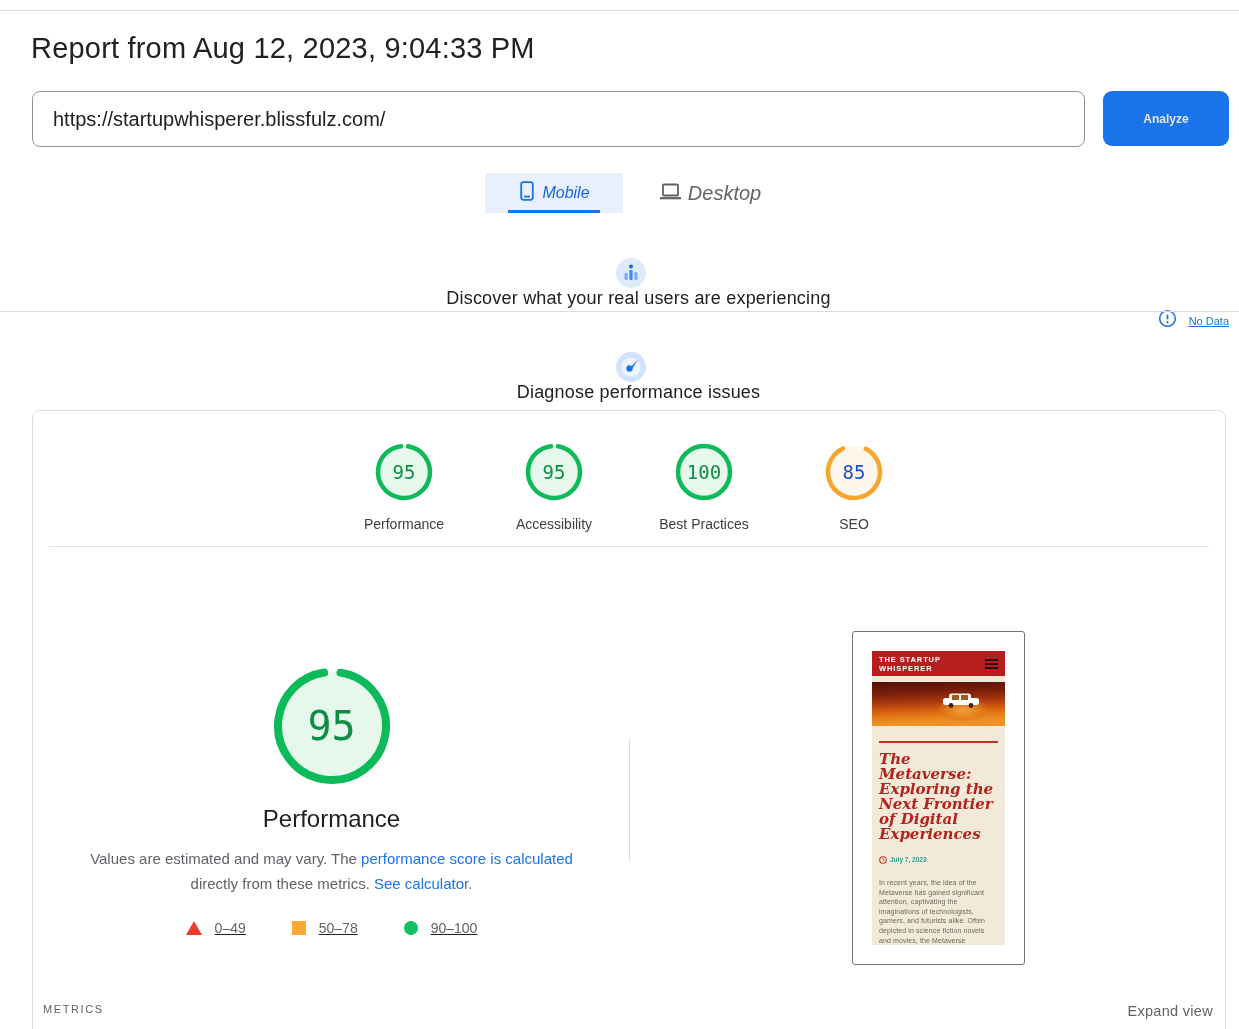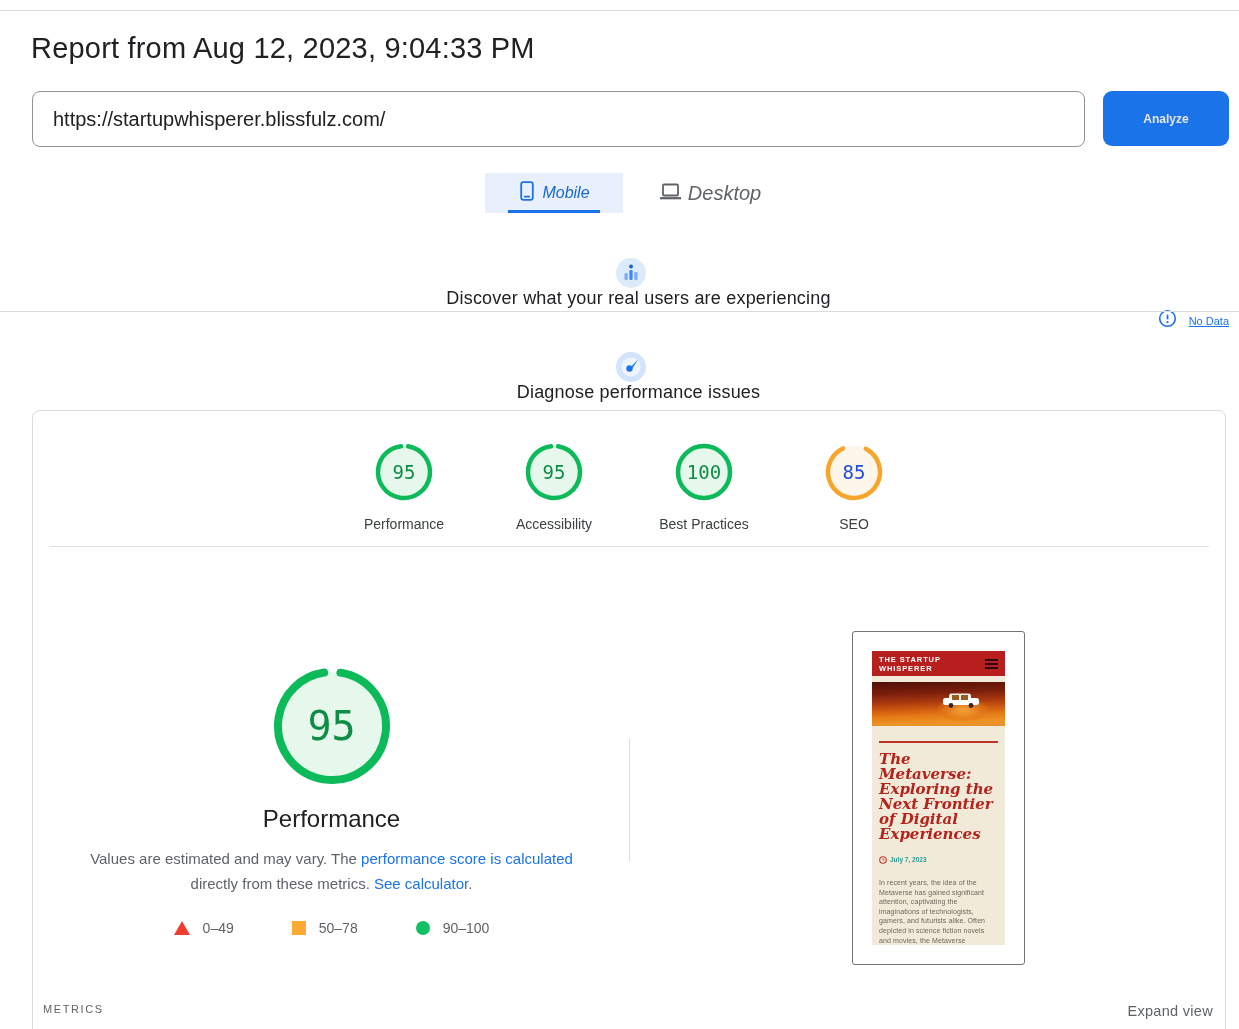--- a/index.html
+++ b/index.html
@@ -47,21 +47,21 @@
   .gauge-label { margin-top:13px; font-size:14px; color:#3c4043; }
 
   .divider2 { position:absolute; top:135px; left:16px; right:16px; height:1px; background:#e0e0e0; }
 
   .perf-col { position:absolute; left:0; top:253px; width:597px; display:flex; flex-direction:column; align-items:center; }
   .gauge-big { position:relative; width:124px; height:124px; }
   .gauge-big .gauge-num { font-size:40px; }
   .perf-label { margin-top:17px; font-size:24px; color:#212121; }
   .disclaimer { margin-top:13px; width:520px; text-align:center; font-size:15px; line-height:25px; color:#5f6368; }
   .disclaimer a { color:#1a73e8; text-decoration:none; cursor:pointer; }
-  .legend-row { margin-top:24px; display:flex; gap:58px; align-items:flex-end; }
+  .legend-row { margin-top:24px; display:flex; gap:46px; align-items:flex-end;text-decoration:underline; }
   .legend-item { display:flex; align-items:center; gap:13px; font-size:14px; color:#5f6368; }
   .legend-shape { display:inline-block; }
   .legend-shape.triangle { width:0; height:0; border-left:8px solid transparent; border-right:8px solid transparent; border-bottom:14px solid #f23b2f; }
   .legend-shape.square { width:14px; height:14px; }
   .legend-shape.circle { width:14px; height:14px; border-radius:50%; }
 
   .vdivider { position:absolute; left:596px; top:328px; width:1px; height:122px; background:#dadce0; }
 
   
   .thumb { position:absolute; left:819px; top:220px; width:173px; height:334px;

